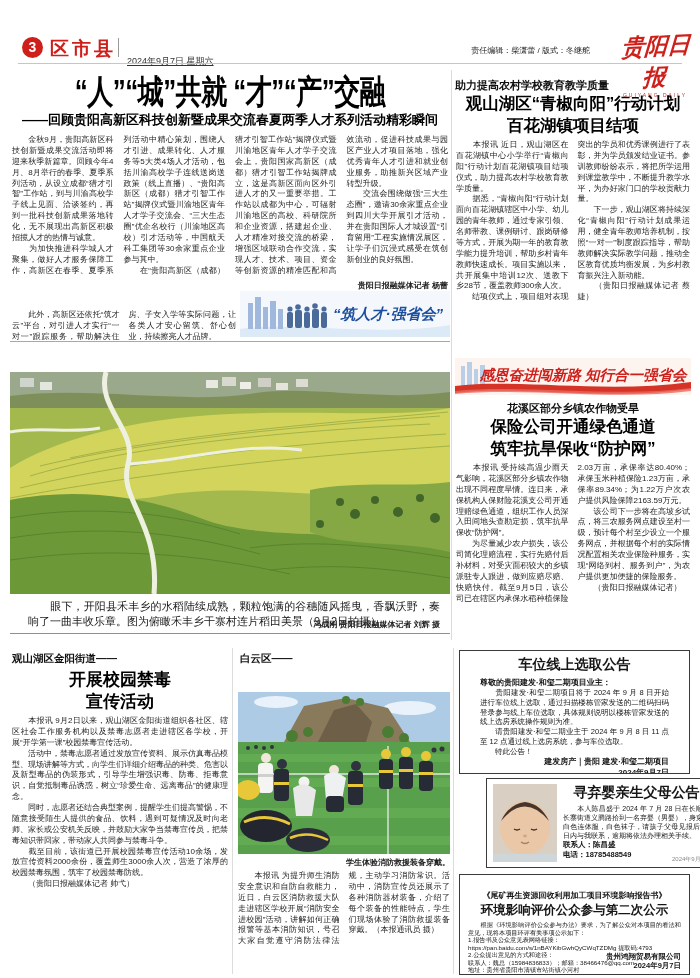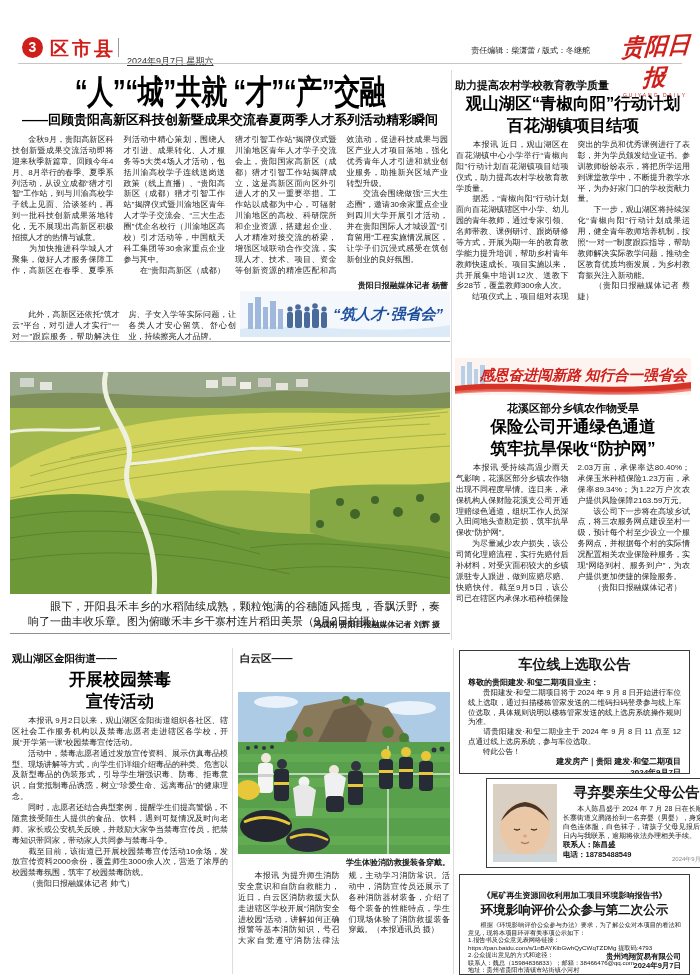--- a/index.html
+++ b/index.html
@@ -62,21 +62,21 @@
   .drug-h2 { left:12px; top:690px; width:216px; font-size:17px; }
   .drug-body { left:12px; top:716px; width:216px; height:258px; }
   .fire-kicker { left:240px; top:652px; width:208px; font-size:10.5px; }
   .fire-h { left:238px; top:670px; width:212px; font-size:13.5px; white-space:nowrap;margin-top:36px; }
   .fire-photo { left:238px; top:692px; width:212px; height:162px; }
   .fire-caption { left:238px; top:857px; width:212px; }
   .fire-body { left:238px; top:871px; width:212px; height:105px; }
 
   
   .notice { border:1px solid #3a3a3a; background:#fff; overflow:hidden; }
-  .box-parking { left:459px; top:650px; width:231px; height:124px; padding:5px 8px; }
+  .box-parking { left:459px; top:650px; width:231px; height:124px; padding:5px 20px; }
   .box-parking .t { font-size:14px; font-weight:900; text-align:center; margin-bottom:3px; }
   .box-parking .sal { font-size:8px; font-weight:bold; }
   .box-parking .bd { font-size:7.5px; line-height:1.3; text-align:justify; white-space:pre-line; }
   .box-parking .sg { font-size:8px; font-weight:bold; text-align:right; }
   .box-baby { left:486px; top:778px; width:231px; height:90px; padding:5px 6px; display:flex; gap:6px; }
   .baby-photo { width:64px; height:78px; flex:0 0 64px; }
   .box-baby .right { position:relative; flex:1; }
   .box-baby .t { font-size:14px; font-weight:900; text-align:center; margin-bottom:2px; }
   .box-baby .bd { font-size:7px; line-height:1.3; text-align:justify; white-space:pre-line; }
   .box-baby .ct { font-size:7.5px; font-weight:bold; }

